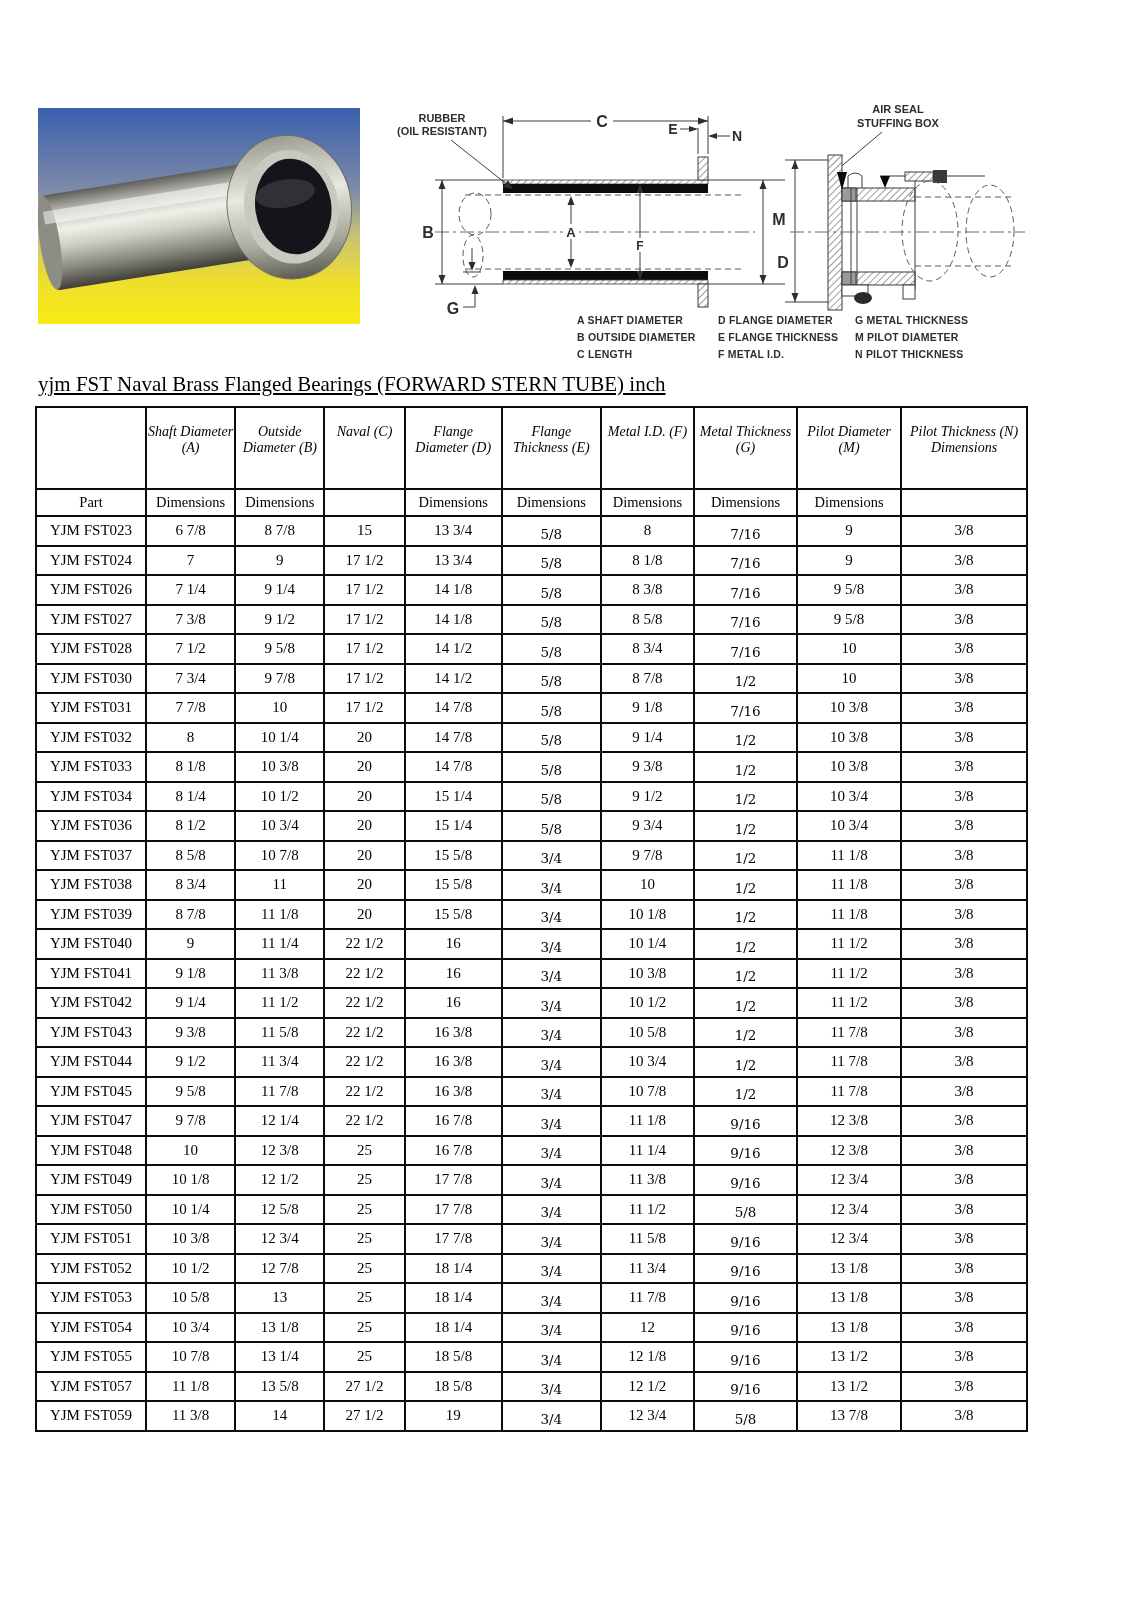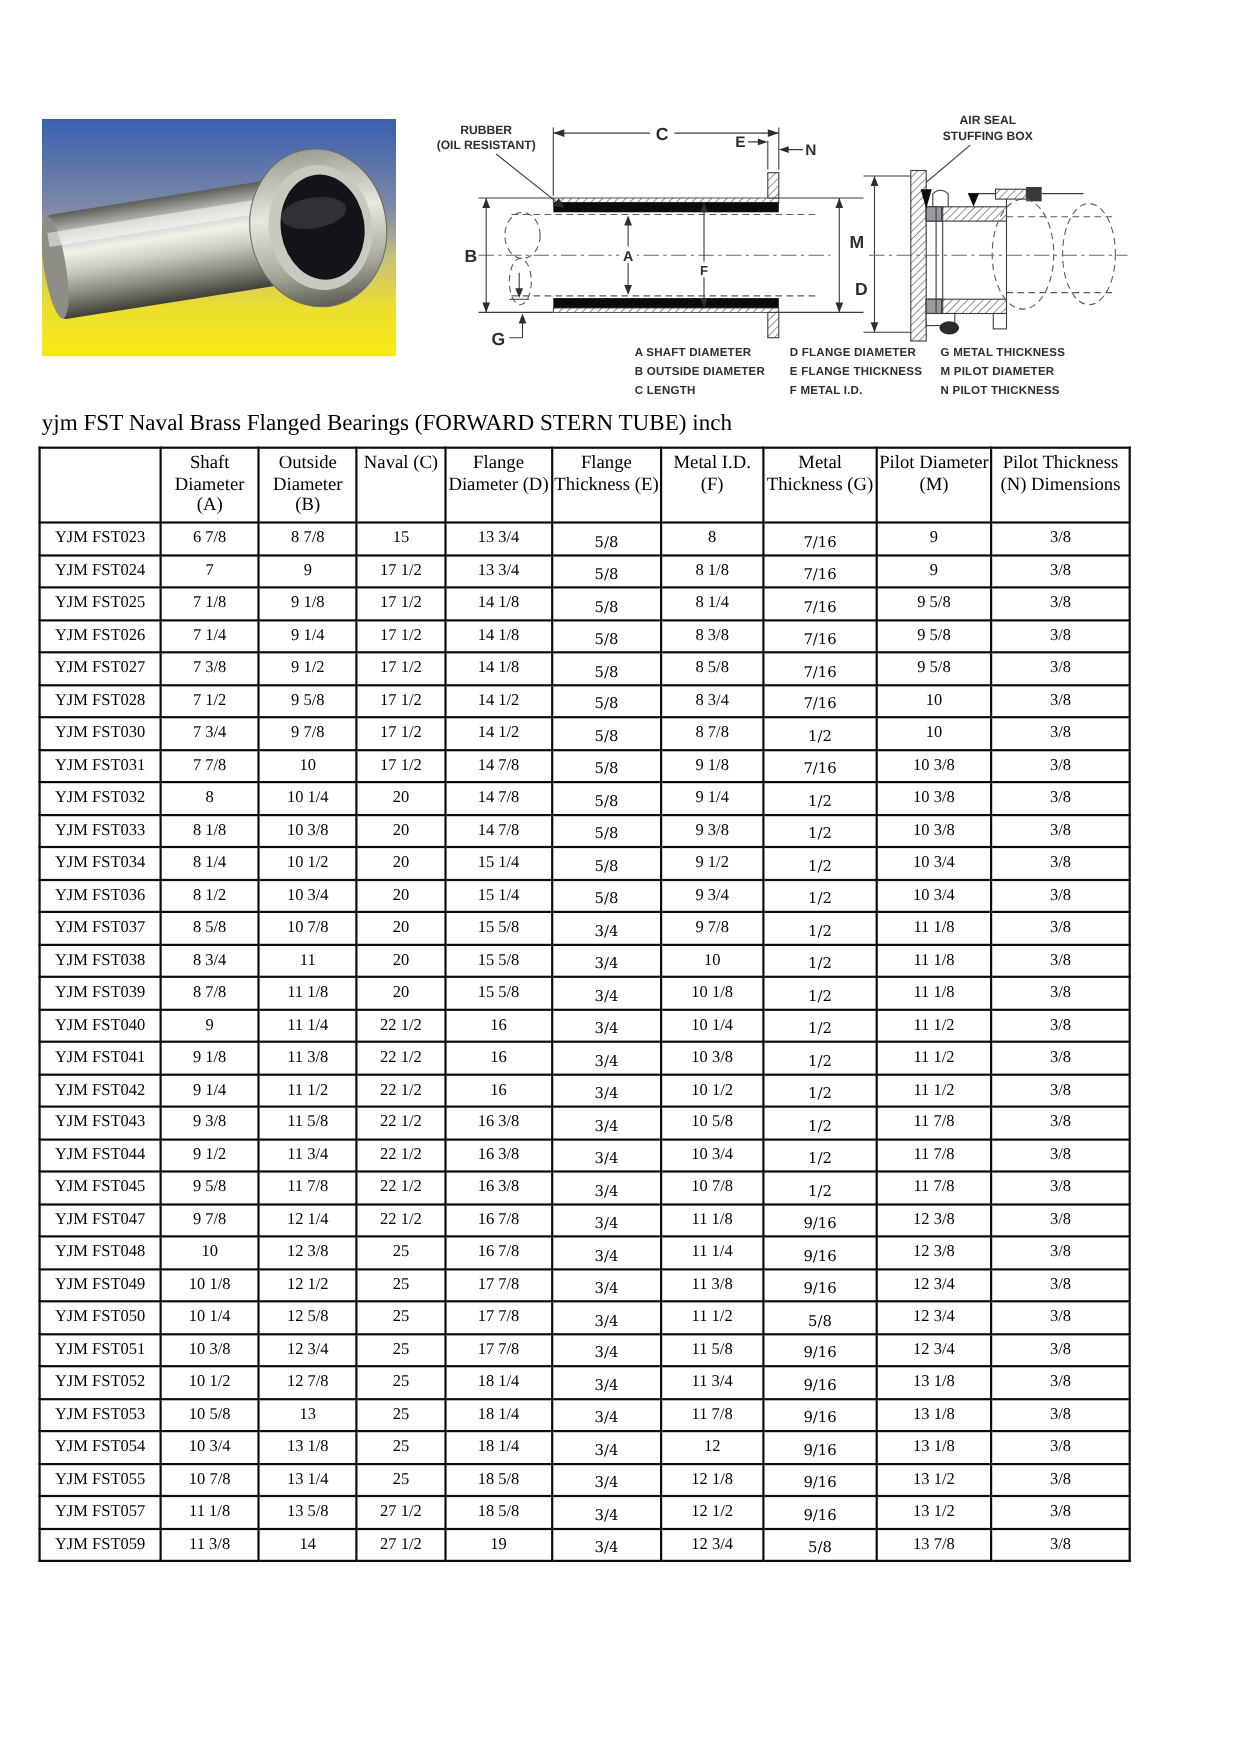--- a/index.html
+++ b/index.html
@@ -9,27 +9,27 @@
   #photo{position:absolute;left:38px;top:108px;width:322px;height:216px;}
   
   #diagram{position:absolute;left:385px;top:88px;width:746px;height:285px;}
   .dimtext{font-family:"Liberation Sans",sans-serif;font-weight:bold;fill:#2e2e32;}
   .caption{font-family:"Liberation Sans",sans-serif;font-weight:bold;fill:#2e2e32;font-size:11px;}
   .legendtext{font-family:"Liberation Sans",sans-serif;font-weight:bold;fill:#2e2e32;font-size:10.5px;letter-spacing:.2px;}
   .thin{stroke:#3c3c40;stroke-width:1;fill:none;}
   .dash{stroke:#5a5a5e;stroke-width:1;fill:none;stroke-dasharray:6 4;}
   .cline{stroke:#6a6a6e;stroke-width:1;fill:none;stroke-dasharray:14 4 3 4;}
   
-  #title{position:absolute;left:38px;top:372px;font-size:21px;white-space:nowrap;}
+  #title{position:absolute;left:38px;top:372px;font-size:21px;white-space:nowrap;text-decoration:underline;}
   
   #tablewrap{position:absolute;left:35px;top:406px;width:993px;}
   table{border-collapse:collapse;width:993px;table-layout:fixed;}
   th,td{border:2px solid #0c0c0c;text-align:center;padding:0;font-weight:normal;
         font-size:15px;line-height:1.15;overflow:hidden;}
-  thead tr.r1 th{height:64px;vertical-align:top;padding-top:2px;font-size:17px;}
+  thead tr.r1 th{height:64px;vertical-align:top;padding-top:16px;font-size:14px;font-style:italic;}
   thead tr.r2 th{height:25px;vertical-align:middle;font-size:14.5px;}
   tbody td{height:25.5px;vertical-align:middle;}
   tbody td.low{vertical-align:bottom;padding-bottom:2px;font-size:13.5px;font-family:"DejaVu Serif",serif;}
   col.c0{width:11.1%}col.c1{width:9.0%}col.c2{width:9.0%}col.c3{width:8.1%}col.c4{width:9.8%}
   col.c5{width:10.0%}col.c6{width:9.4%}col.c7{width:10.4%}col.c8{width:10.5%}col.c9{width:12.7%}
 </style>
 </head>
 <body>
 
 <div id="page">
@@ -228,20 +228,32 @@
           <th>Shaft Diameter (A)</th>
           <th>Outside Diameter (B)</th>
           <th>Naval (C)</th>
           <th>Flange Diameter (D)</th>
           <th>Flange Thickness (E)</th>
           <th>Metal I.D. (F)</th>
           <th>Metal Thickness (G)</th>
           <th>Pilot Diameter (M)</th>
           <th>Pilot Thickness (N) Dimensions</th>
         </tr>
+        <tr class="r2">
+          <th>Part</th>
+          <th>Dimensions</th>
+          <th>Dimensions</th>
+          <th></th>
+          <th>Dimensions</th>
+          <th>Dimensions</th>
+          <th>Dimensions</th>
+          <th>Dimensions</th>
+          <th>Dimensions</th>
+          <th></th>
+        </tr>
       </thead>
       <tbody>
           <tr>
             <td>YJM FST023</td>
             <td>6 7/8</td>
             <td>8 7/8</td>
             <td>15</td>
             <td>13 3/4</td>
             <td class="low">5/8</td>
             <td>8</td>
@@ -255,32 +267,20 @@
             <td>9</td>
             <td>17 1/2</td>
             <td>13 3/4</td>
             <td class="low">5/8</td>
             <td>8 1/8</td>
             <td class="low">7/16</td>
             <td>9</td>
             <td>3/8</td>
           </tr>
           <tr>
-            <td>YJM FST025</td>
-            <td>7 1/8</td>
-            <td>9 1/8</td>
-            <td>17 1/2</td>
-            <td>14 1/8</td>
-            <td class="low">5/8</td>
-            <td>8 1/4</td>
-            <td class="low">7/16</td>
-            <td>9 5/8</td>
-            <td>3/8</td>
-          </tr>
-          <tr>
             <td>YJM FST026</td>
             <td>7 1/4</td>
             <td>9 1/4</td>
             <td>17 1/2</td>
             <td>14 1/8</td>
             <td class="low">5/8</td>
             <td>8 3/8</td>
             <td class="low">7/16</td>
             <td>9 5/8</td>
             <td>3/8</td>

